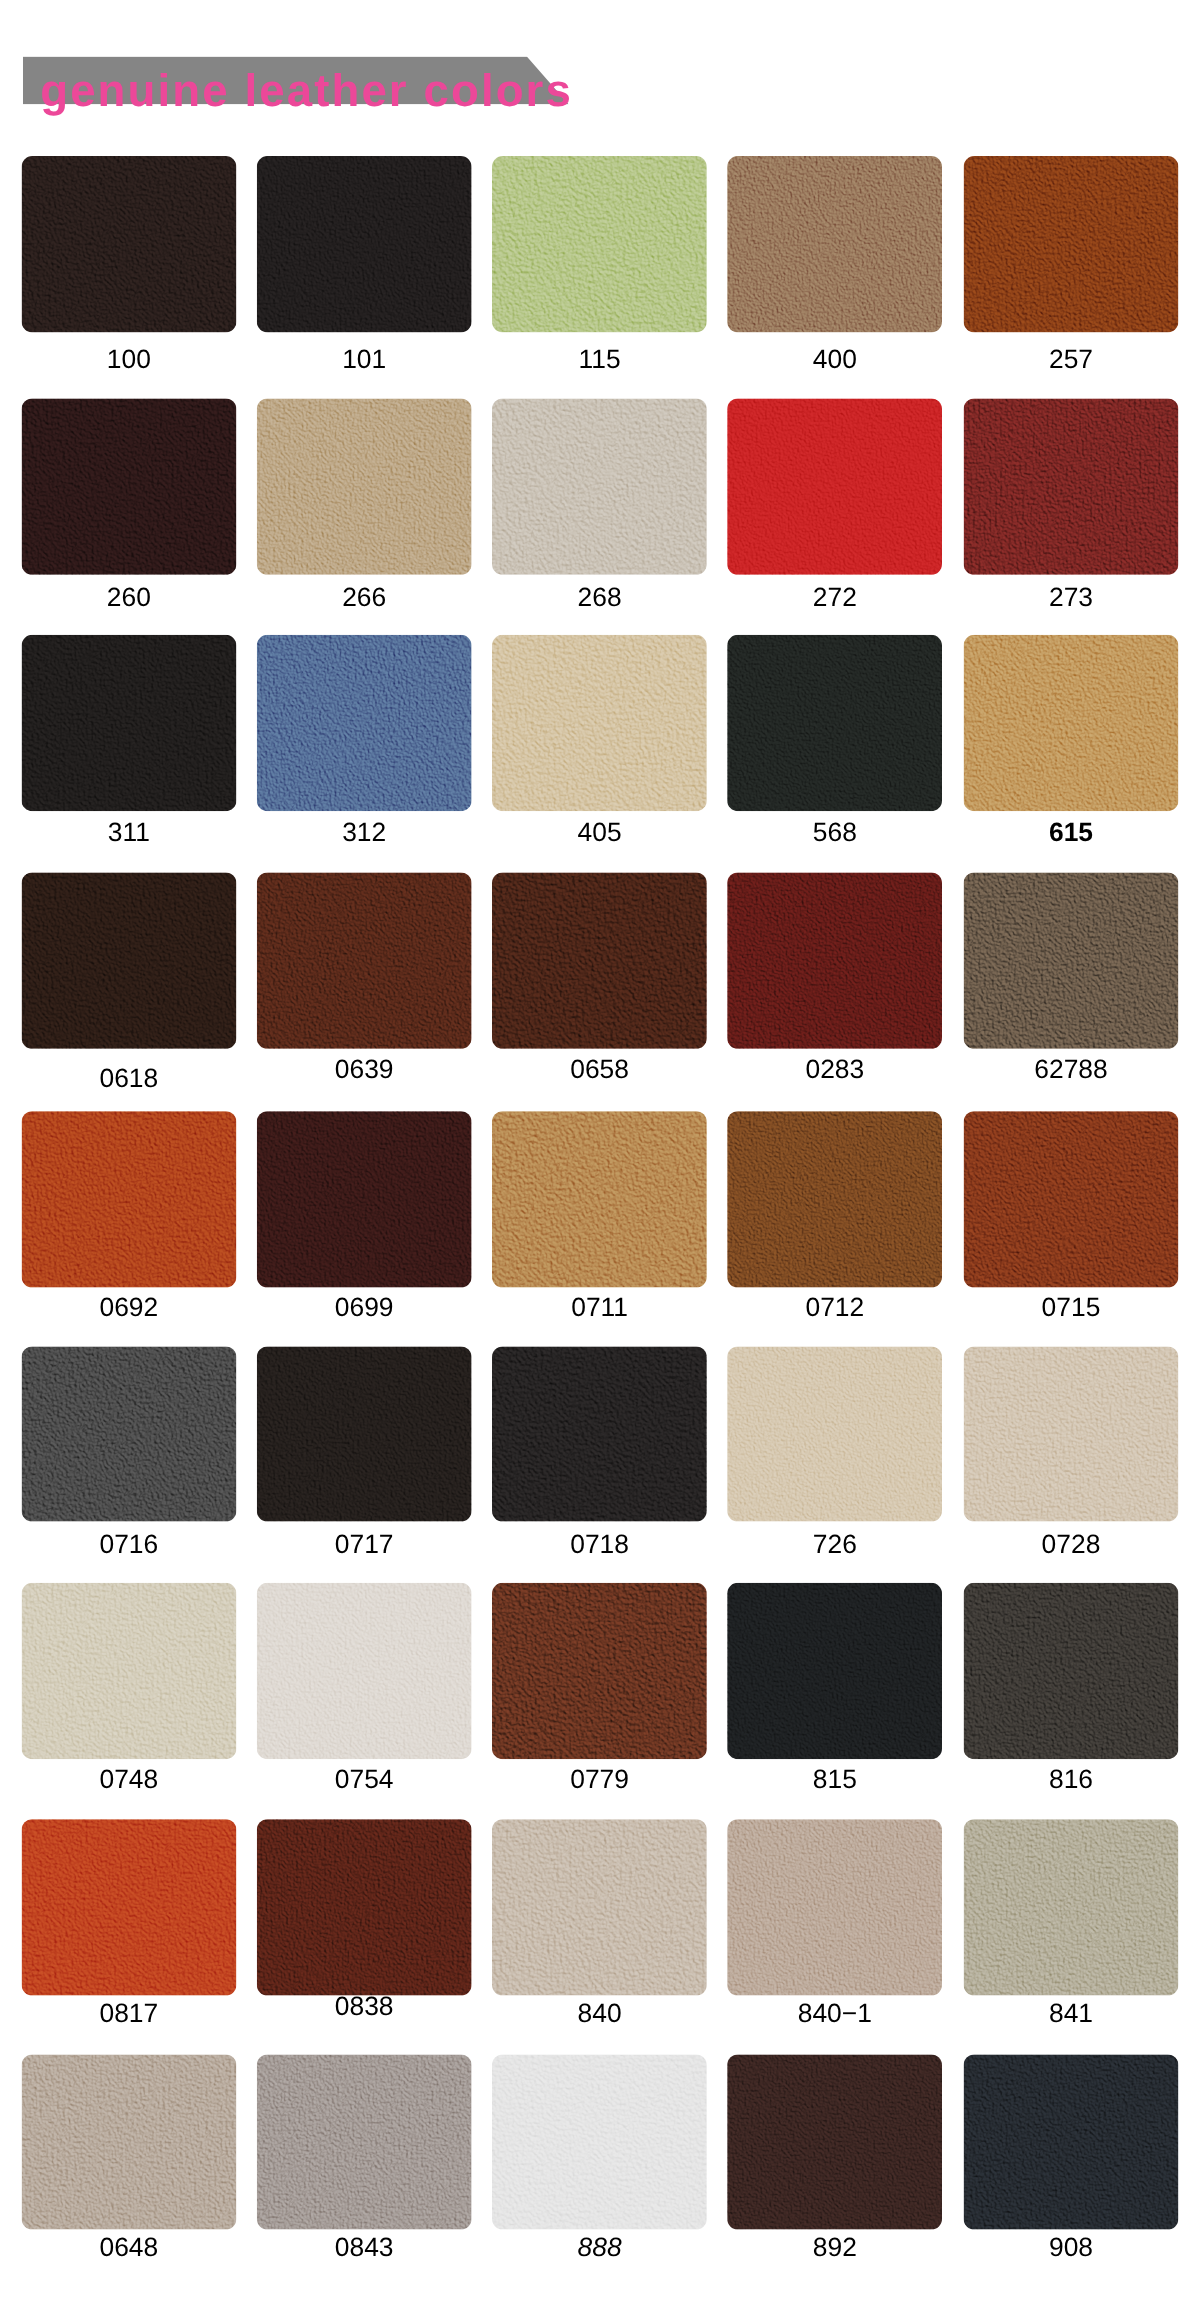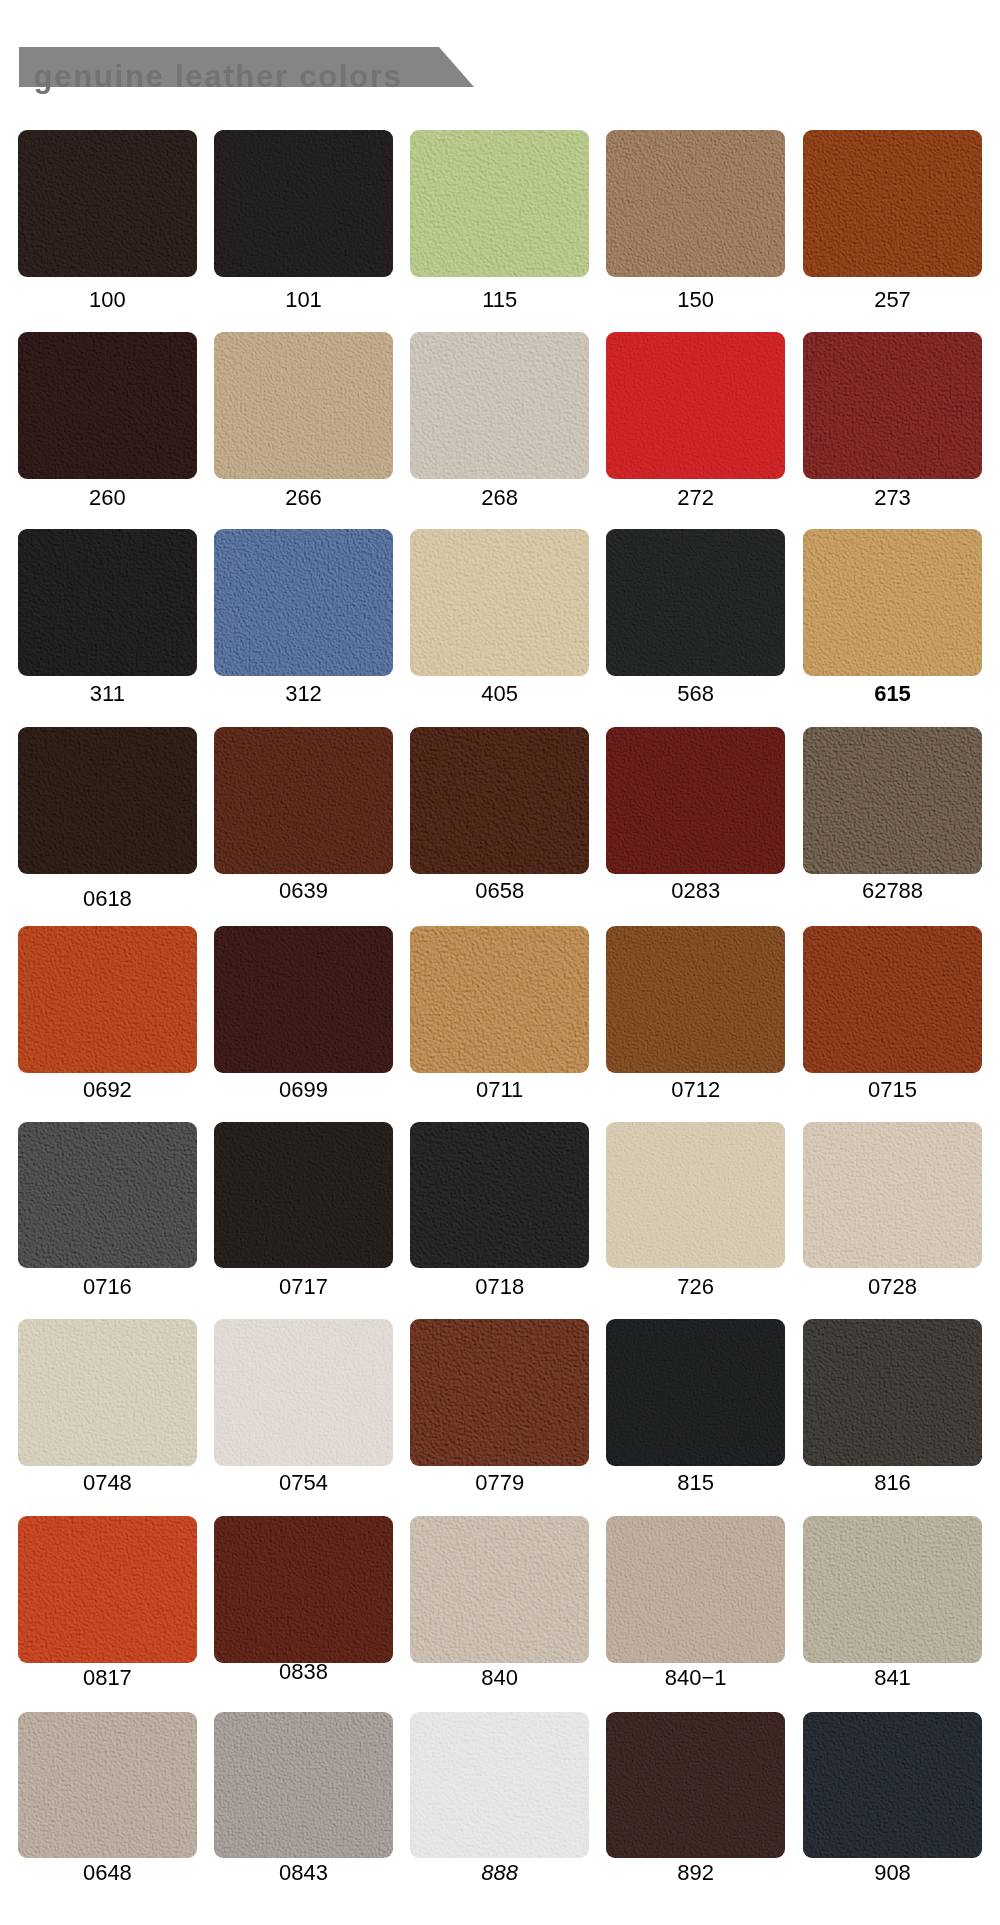--- a/index.html
+++ b/index.html
@@ -5,21 +5,21 @@
 <style>
   html,body{margin:0;padding:0;}
   body{width:1000px;height:1925px;background:#fff;font-family:"Liberation Sans",sans-serif;
        -webkit-font-smoothing:antialiased;overflow:hidden;position:relative;}
 
   
   #banner{position:absolute;left:19px;top:47px;height:40px;}
   #banner .bg{position:absolute;left:0;top:0;width:455px;height:40px;
       background:#858585;clip-path:polygon(0 0,420px 0,455px 40px,0 40px);}
   #banner .txt{position:absolute;left:14.5px;top:0;height:40px;line-height:35px;
-      color:#737373;font-size:31px;font-weight:bold;letter-spacing:1.75px;white-space:nowrap;margin-top:12px;}
+      color:#ec4899;font-size:38px;font-weight:bold;letter-spacing:1.75px;white-space:nowrap;margin-top:12px;}
 
   
   #grid{position:absolute;left:0;top:0;width:1000px;height:1925px;}
   .cell{position:absolute;width:179px;height:0;}
   .sw{position:absolute;left:0;top:0;width:179px;height:146.5px;border-radius:9px;
       overflow:hidden;}
   .sw .base{position:absolute;inset:0;}
   .sw .grain{position:absolute;left:0;top:0;width:179px;height:147px;
       mix-blend-mode:overlay;}
   .lbl{position:absolute;left:0;top:160px;width:179px;text-align:center;
@@ -427,21 +427,21 @@
       </div>
       <div class="lbl" style="top: 159.3px;">115</div>
     </div>
     <div class="cell" style="left: 606.2px; top: 130.2px;">
       <div class="sw">
         <div class="base" style="background: rgb(162, 132, 102);"></div>
         <svg class="grain" width="179" height="147">
           <rect width="179" height="147" filter="url(#lt3)"></rect>
         </svg>
       </div>
-      <div class="lbl" style="top: 159.3px;">150</div>
+      <div class="lbl" style="top: 159.3px;">400</div>
     </div>
     <div class="cell" style="left: 803px; top: 130.2px;">
       <div class="sw">
         <div class="base" style="background: rgb(151, 71, 25);"></div>
         <svg class="grain" width="179" height="147">
           <rect width="179" height="147" filter="url(#lt4)"></rect>
         </svg>
       </div>
       <div class="lbl" style="top: 159.3px; text-align: center;">257</div>
     </div>

